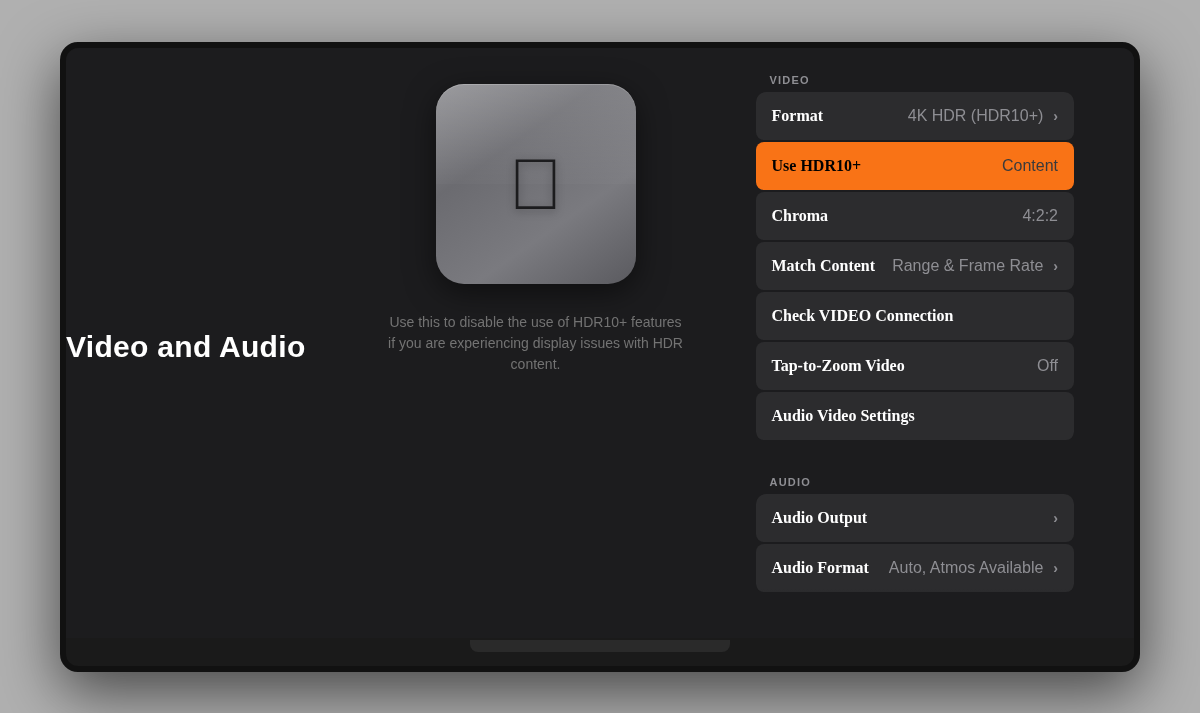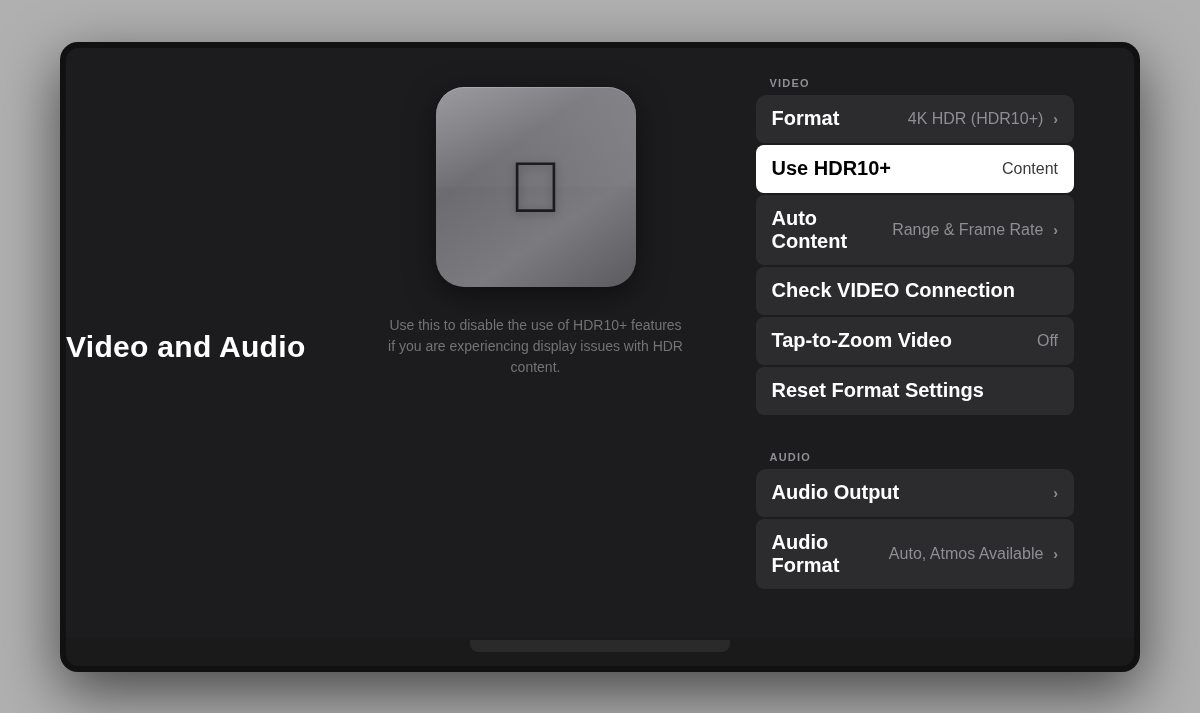--- a/index.html
+++ b/index.html
@@ -152,36 +152,37 @@
       justify-content: space-between;
       padding: 12px 16px;
       background: #2c2c2e;
       margin-bottom: 2px;
       border-radius: 8px;
       cursor: pointer;
       min-height: 48px;
     }
 
     .settings-item.selected {
-      background: #ffffff;
+      background: #f97316;
     }
 
     .settings-item.selected .item-label {
       color: #000000;
     }
 
     .settings-item.selected .item-value {
       color: #000000;
     }
 
     .item-label {
       color: #ffffff;
-      font-size: 20px;
+      font-size: 16px;
       font-weight: 600;
       flex: 1;
+      font-family: Liberation Serif, serif;
     }
 
     .item-right {
       display: flex;
       align-items: center;
       gap: 6px;
     }
 
     .item-value {
       color: #8e8e93;
@@ -242,42 +243,48 @@
               </div>
             </div>
 
             <div class="settings-item selected">
               <span class="item-label">Use HDR10+</span>
               <div class="item-right">
                 <span class="item-value">Content</span>
               </div>
             </div>
 
-
-            <div class="settings-item">
-              <span class="item-label">Auto Content</span>
+            <div class="settings-item">
+              <span class="item-label">Chroma</span>
+              <div class="item-right">
+                <span class="item-value">4:2:2</span>
+              </div>
+            </div>
+
+            <div class="settings-item">
+              <span class="item-label">Match Content</span>
               <div class="item-right">
                 <span class="item-value">Range &amp; Frame Rate</span>
                 <span class="chevron">›</span>
               </div>
             </div>
 
             <div class="settings-item">
               <span class="item-label">Check VIDEO Connection</span>
             </div>
 
             <div class="settings-item">
               <span class="item-label">Tap-to-Zoom Video</span>
               <div class="item-right">
                 <span class="item-value">Off</span>
               </div>
             </div>
 
             <div class="settings-item">
-              <span class="item-label">Reset Format Settings</span>
+              <span class="item-label">Audio Video Settings</span>
             </div>
 
           </div>
         </div>
 
         <div class="settings-group">
           <div class="section-label">AUDIO</div>
           <div class="settings-list">
 
             <div class="settings-item">

